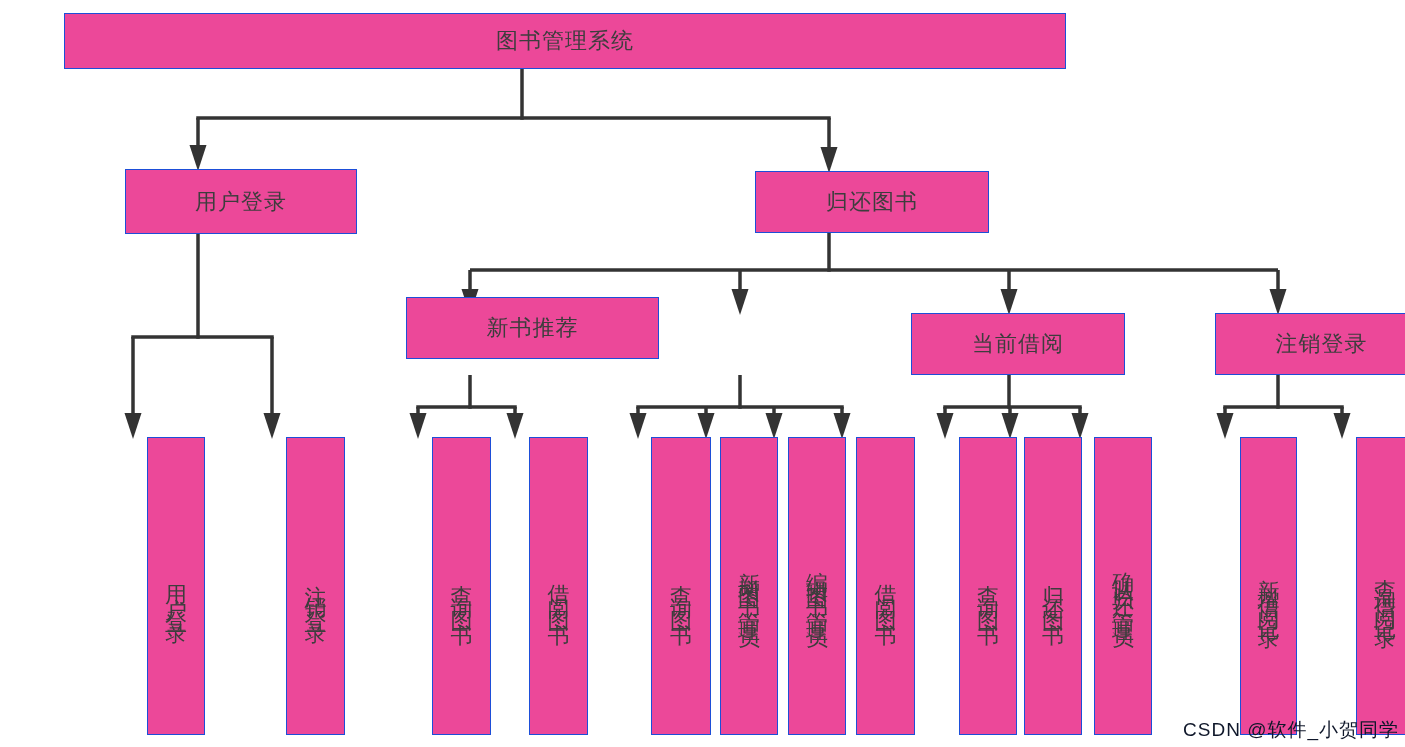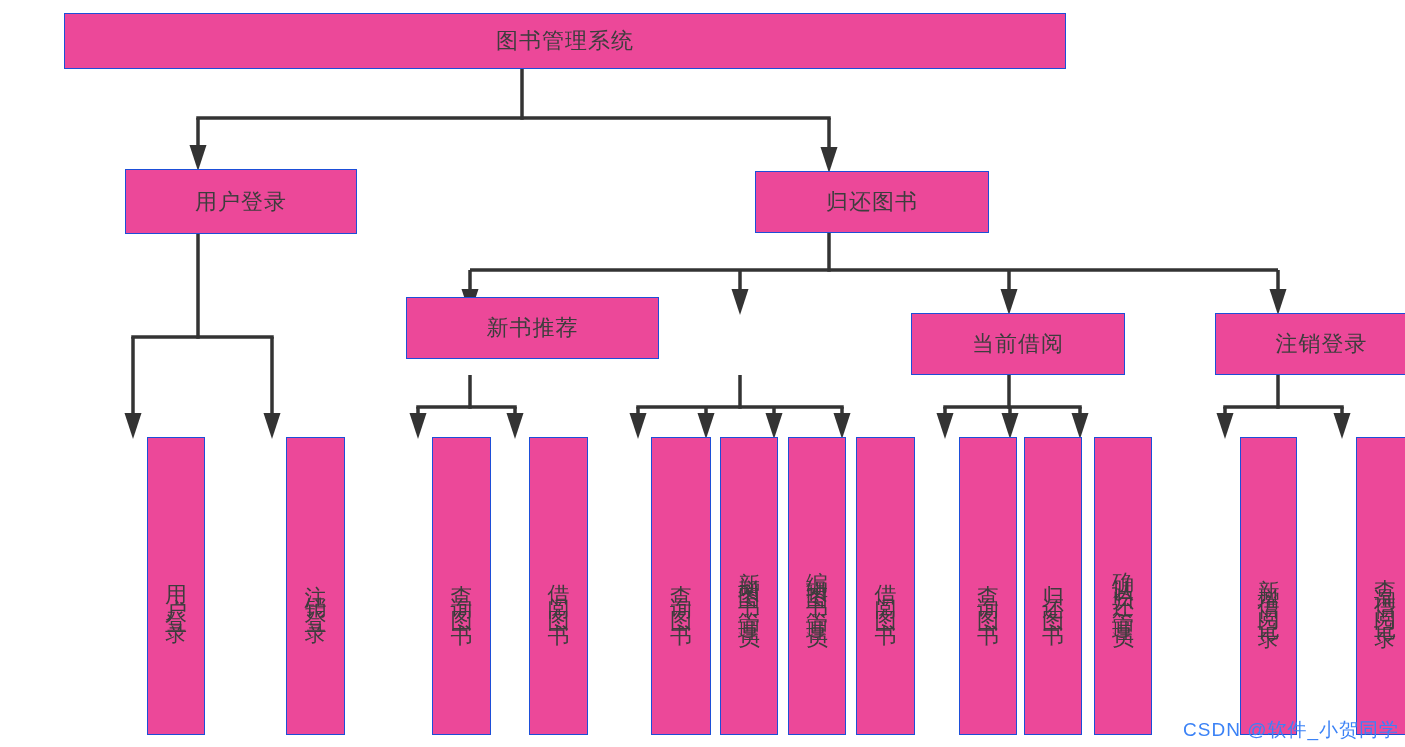--- a/index.html
+++ b/index.html
@@ -36,21 +36,21 @@
     color: #3d3d3d;
   }
   .ls4 { letter-spacing: 13px; margin-bottom: -13px; }
   .ls6 { letter-spacing: 10px; margin-bottom: -10px; }
   .ls9 { letter-spacing: 8px;  margin-bottom: -8px; }
   .watermark {
     position: absolute;
     right: 6px;
     bottom: 4px;
     font-size: 19px;
-    color: #3b82f6;
+    color: #0f172a;
     letter-spacing: 1px;
     z-index: 5;
   }
 </style>
 </head>
 <body>
 
 <div class="stage">
 
   <svg class="connectors" viewBox="0 0 1405 747" xmlns="http://www.w3.org/2000/svg">

